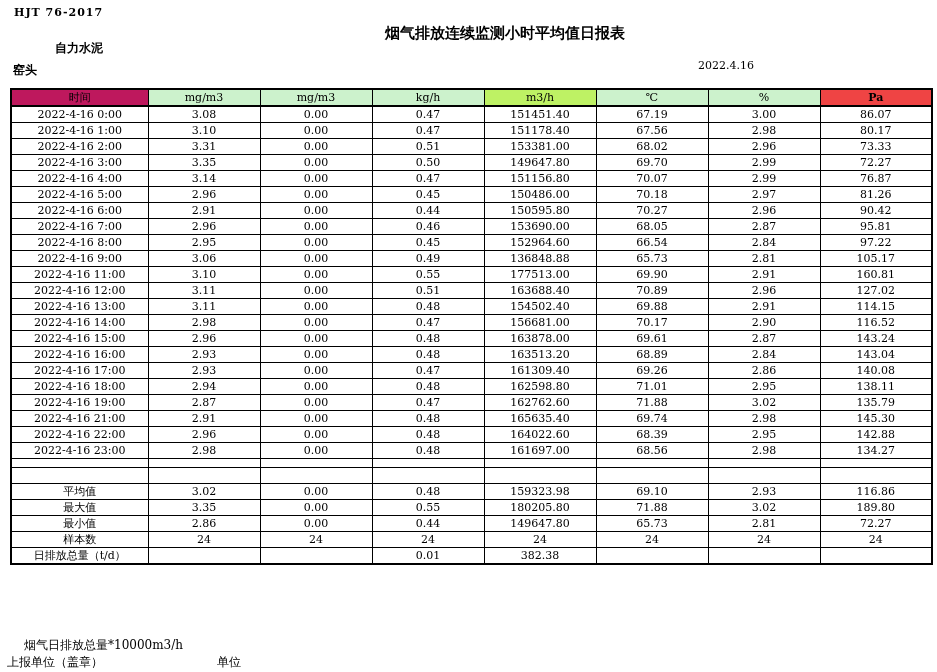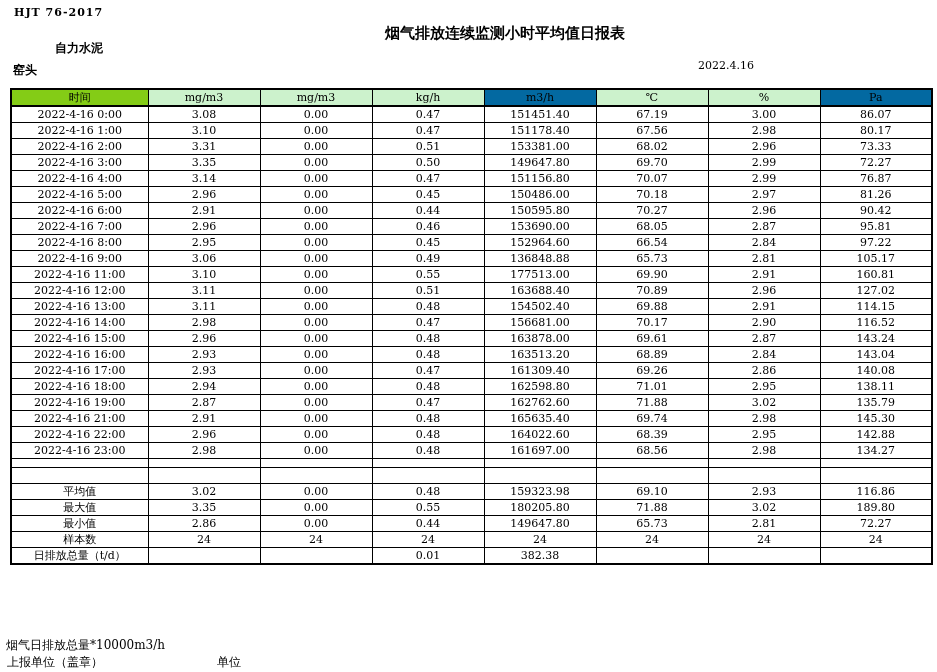--- a/index.html
+++ b/index.html
@@ -23,21 +23,21 @@
       font-weight:normal;white-space:nowrap;overflow:hidden;
       height:15px;line-height:15px;}
   .report-table th.split{padding:0;}
   .report-table th.split .half{height:14px;}
   .report-table th.split .half.top{border-bottom:1px solid #000;}
   .report-table tr.group-row th{height:28px;line-height:28px;}
   .report-table tr.units-row td{border-top:2px solid #000;border-bottom:2px solid #000;}
   .report-table tr.sp-short td{height:8px;line-height:8px;}
   .report-table tr.sp-normal td{height:15px;}
 
-  .footer-line1{position:absolute;left:6px;top:637px;font-size:12px;
+  .footer-line1{position:absolute;left:24px;top:637px;font-size:12px;
       font-family:"DejaVu Serif","Liberation Serif",serif;}
   .footer-line2{position:absolute;left:0;top:654px;width:937px;font-size:12px;
       font-family:"DejaVu Serif","Liberation Serif",serif;}
   .footer-line2 .report-unit{position:absolute;left:7px;top:0;}
   .footer-line2 .unit-label{position:absolute;left:185px;top:0;margin-left:32px;}
 </style>
 </head>
 <body>
 
 <div class="page">
@@ -53,28 +53,28 @@
       <col style="width:112px">
         <col style="width:112px">
         <col style="width:112px">
       <col style="width:112px">
         <col style="width:112px">
         <col style="width:112px">
         <col style="width:112px">
     </colgroup>
     <thead>
         <tr class="units-row">
-          <td style="background: #84cc16;">时间</td>
+          <td style="background: #be185d;">时间</td>
           <td style="background: rgb(204, 242, 204);">mg/m3</td>
           <td style="background: rgb(204, 242, 204);">mg/m3</td>
           <td style="background: rgb(204, 242, 204);">kg/h</td>
-          <td style="background: #0369a1;">m3/h</td>
+          <td style="background: #bef264;">m3/h</td>
           <td style="background: rgb(204, 242, 204);">℃</td>
           <td style="background: rgb(204, 242, 204);">%</td>
-          <td style="background: #0369a1;">Pa</td>
+          <td style="background: #ef4444; font-weight: bold;">Pa</td>
         </tr>
       </thead>
     <tbody>
         <tr>
           <td>2022-4-16 0:00</td>
           <td>3.08</td>
           <td>0.00</td>
           <td>0.47</td>
           <td>151451.40</td>
           <td>67.19</td>

